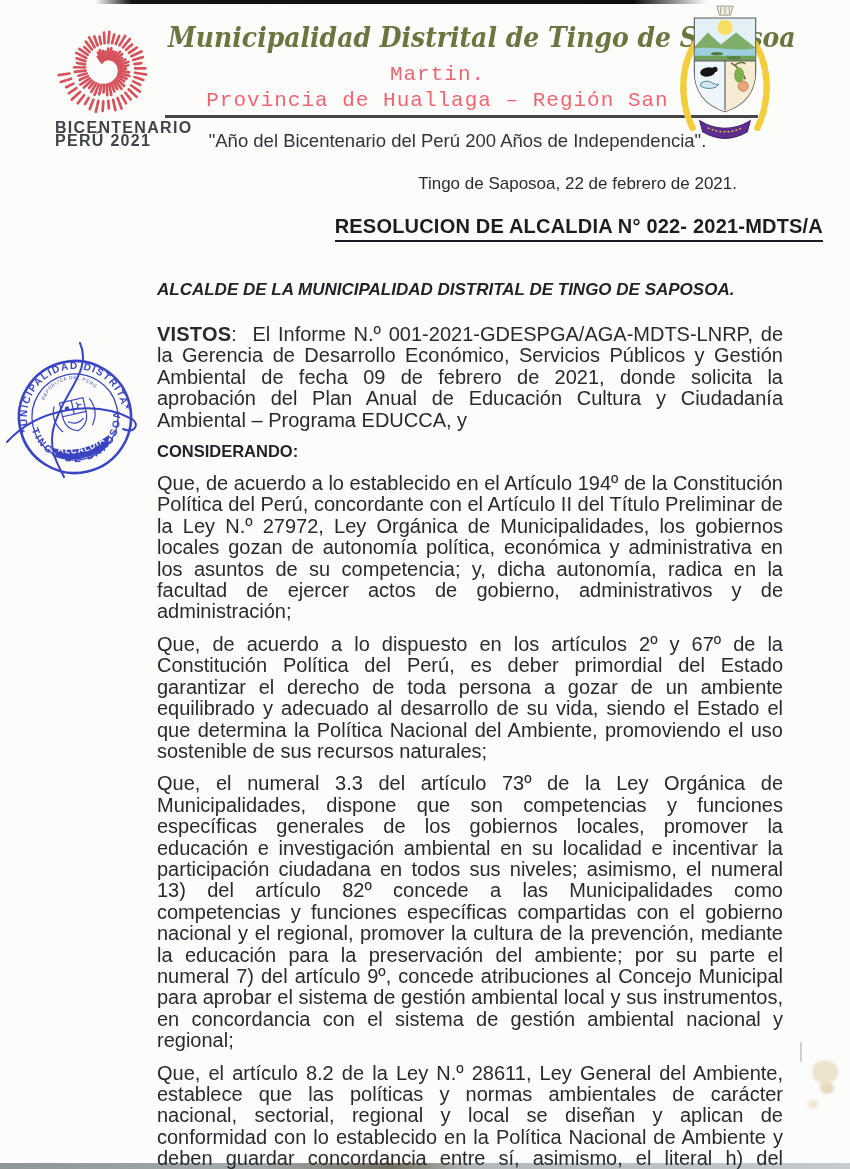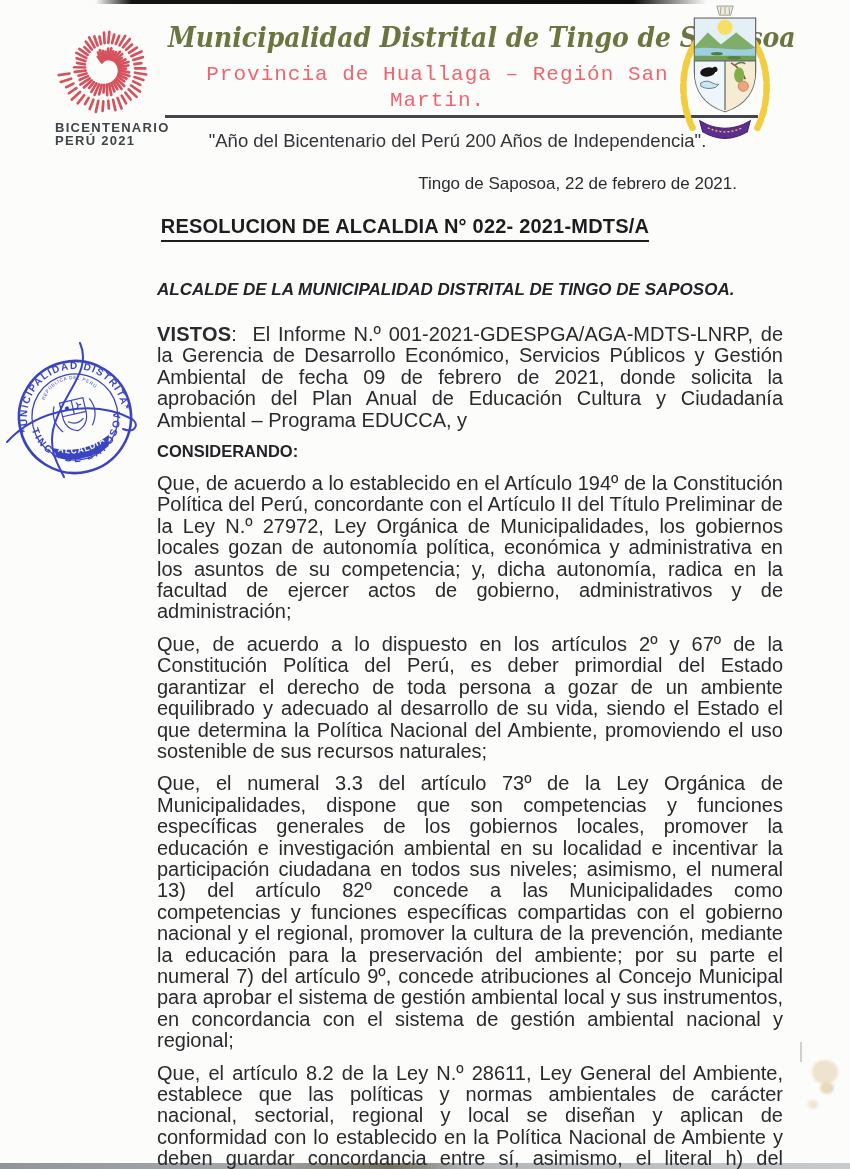--- a/index.html
+++ b/index.html
@@ -18,34 +18,34 @@
   .scan-smudge .tick{position:absolute;left:2px;top:0;width:2px;height:20px;background:#cfd0d1;}
   .scan-smudge .blob{position:absolute;border-radius:50%;filter:blur(1px);}
   .b1{left:14px;top:18px;width:26px;height:24px;background:#eee3cf;}
   .b2{left:22px;top:40px;width:14px;height:12px;background:#e7d9bd;}
   .b3{left:10px;top:58px;width:10px;height:9px;background:#efe6d4;}
   .scan-yellow-arc{position:absolute;left:842px;top:140px;width:12px;height:76px;
     border-right:5px solid #f2d64e;border-radius:50%/50%;opacity:.85;}
   
   .sunburst{position:absolute;left:50px;top:16px;width:112px;height:104px;}
   .logo-label{position:absolute;left:55px;top:122px;width:160px;
-    font-size:13px;font-weight:bold;letter-spacing:1.3px;color:#3f4449;line-height:12.5px;}
+    font-size:16px;font-weight:bold;letter-spacing:1.3px;color:#3f4449;line-height:12.5px;}
   .muni-title{position:absolute;left:168px;top:22px;width:500px;text-align:center;white-space:nowrap;
     font-family:"DejaVu Serif",serif;font-style:italic;font-weight:bold;
     font-size:27px;color:#6b7540;transform:scaleX(.93);transform-origin:left center;}
   .muni-sub{position:absolute;left:165px;top:62px;width:545px;text-align:center;
     font-family:"Liberation Mono","DejaVu Sans Mono",monospace;
     font-size:21px;line-height:26px;color:#ee6571;letter-spacing:1px;}
   .header-rule{position:absolute;left:165px;top:115px;width:593px;height:3px;background:#45464c;}
   .year-quote{position:absolute;left:170px;top:130px;width:575px;text-align:center;
     font-size:18.5px;color:#333338;}
   .coat{position:absolute;left:678px;top:2px;width:94px;height:142px;}
   
   .date-line{position:absolute;right:113px;top:174px;font-size:17px;color:#2c2c30;margin-left:28px;}
-  .res-title-wrap{position:absolute;left:0;top:215px;width:810px;text-align:center;}
+  .res-title-wrap{position:absolute;left:13px;top:215px;width:810px;text-align:right;}
   .res-title{display:inline-block;font-size:20px;font-weight:bold;color:#1d1d20;
     border-bottom:2.5px solid #1d1d20;padding-bottom:2px;letter-spacing:.2px;}
   .doc-body{position:absolute;left:113px;top:280px;width:626px;margin-left:44px;}
   .addressee{font-size:17px;font-weight:bold;font-style:italic;margin:0 0 24px 0;color:#232327;}
   .para{font-size:20px;line-height:21.4px;text-align:justify;margin:0 0 11px 0;color:#2a2a2e;}
   .para b{letter-spacing:.2px;}
   .label-bold{font-size:16.5px;font-weight:bold;margin:2px 0 12px 0;color:#232327;}
   
   .stamp{position:absolute;left:0px;top:342px;width:150px;height:150px;
     mix-blend-mode:multiply;opacity:.93;}
@@ -142,22 +142,22 @@
     <line x1="22.455995197179064" y1="78.04135811889012" x2="13.967021664080043" y2="82.12064087992663" stroke="#d5525c" stroke-width="3.1" stroke-linecap="round"></line>
     <line x1="19.7646397282235" y1="72.39926158329071" x2="7.799574447030594" y2="76.08651511552085" stroke="#d5525c" stroke-width="3.1" stroke-linecap="round"></line>
     <line x1="17.925947105091282" y1="66.35497263598998" x2="5.4619865093303375" y2="68.23756114534898" stroke="#d5525c" stroke-width="3.1" stroke-linecap="round"></line>
   </svg>
 <div class="logo-label">
   <div>BICENTENARIO</div>
   <div>PERÚ 2021</div>
 </div>
 <div class="muni-title">Municipalidad Distrital de Tingo de Saposoa</div>
 <div class="muni-sub">
+  <div>Martin.</div>
   <div>Provincia de Huallaga – Región San</div>
-  <div>Martin.</div>
 </div>
 <div class="header-rule"></div>
 <div class="year-quote">"Año del Bicentenario del Perú 200 Años de Independencia".</div>
 
 <svg class="coat" viewBox="0 0 92 140">
   <defs>
     <clipPath id="shieldClip">
         <path d="M16,16 h60 v52 q0,30 -30,40 q-30,-10 -30,-40 z"></path>
       </clipPath>
   </defs>

